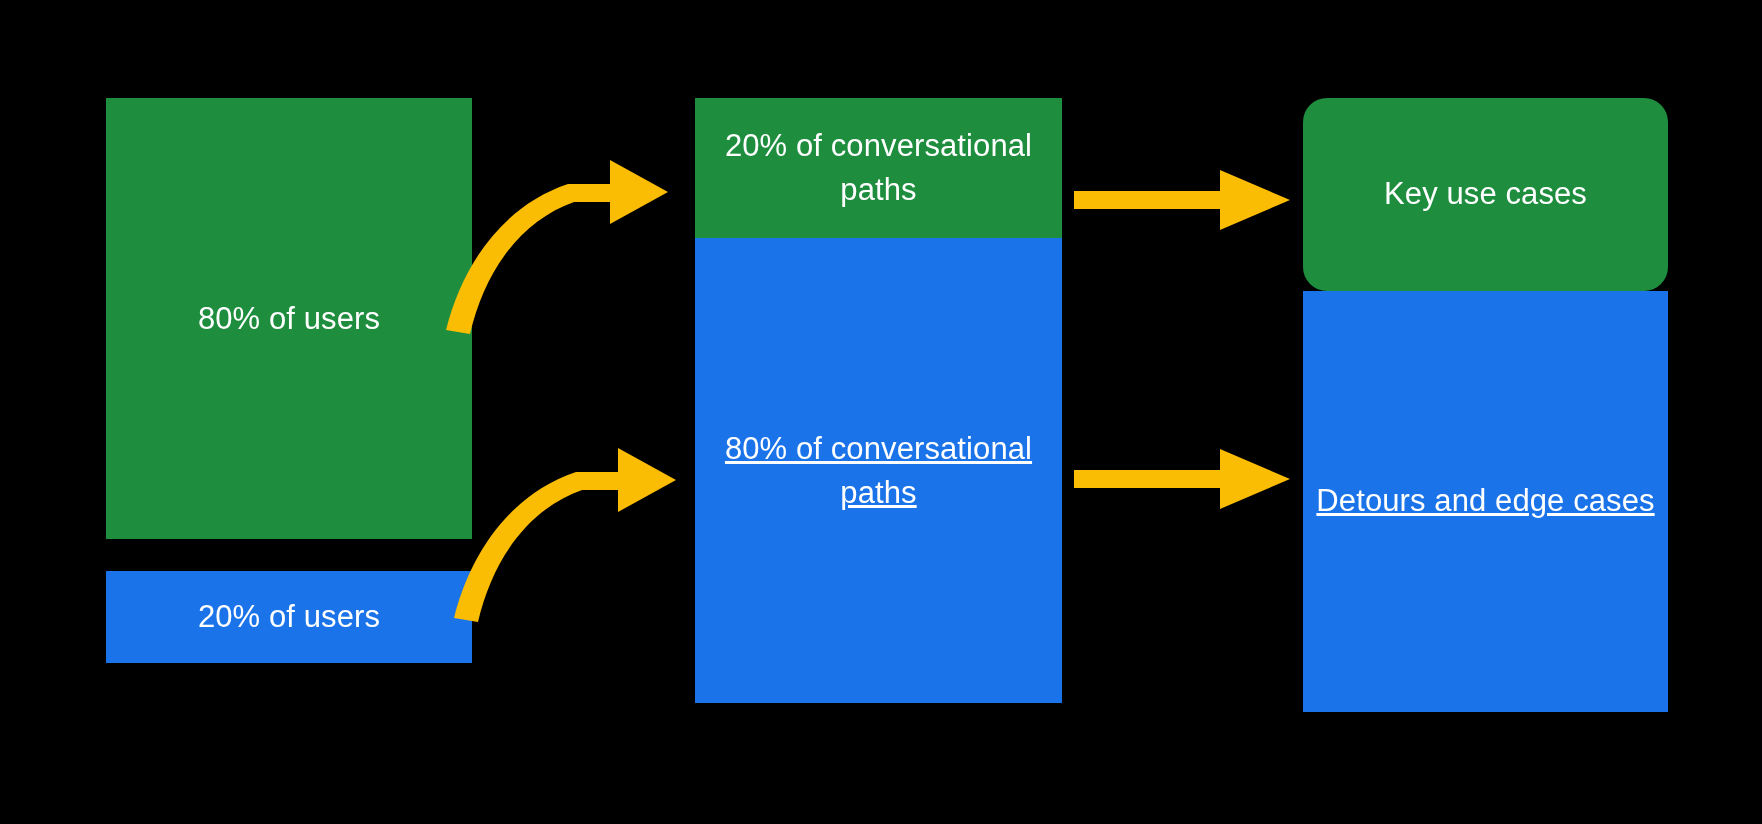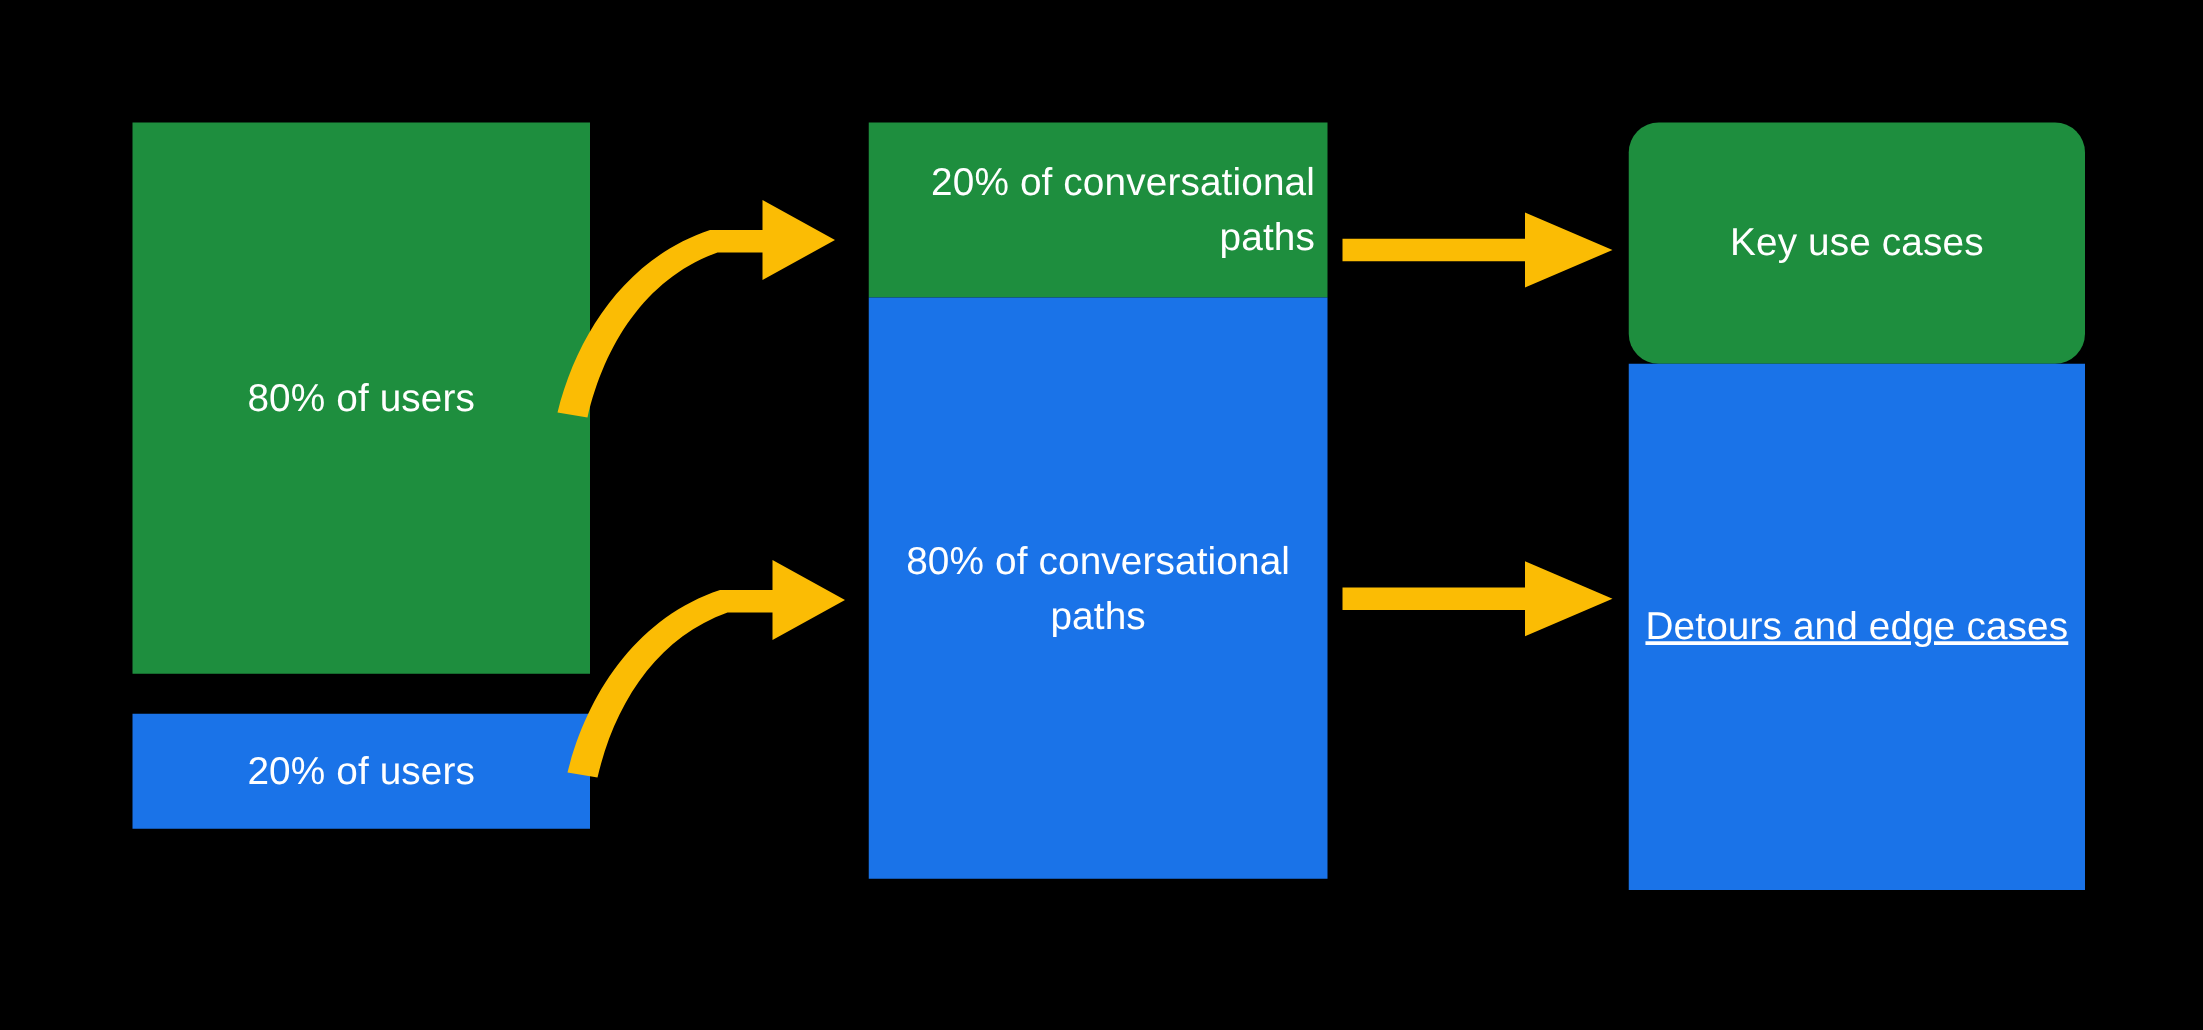--- a/index.html
+++ b/index.html
@@ -37,22 +37,22 @@
   }
   .block.green { background: #1E8E3E; }
   .block.blue  { background: #1A73E8; }
 
   
   #col-users      { left: 87px;   top: 98px;  width: 366px; height: 565px; padding-left: 19px; }
   #col-users .seg-a { height: 468px; }
   #col-users .seg-b { height: 97px; margin-top: 32px; }
 
   #col-paths      { left: 695px;  top: 98px;  width: 367px; height: 605px; }
-  #col-paths .seg-a { height: 160px; text-align: right; }
-  #col-paths .seg-b { height: 532px; }
+  #col-paths .seg-a { height: 160px; }
+  #col-paths .seg-b { height: 532px; text-decoration: underline; }
 
   #col-outcomes   { left: 1303px; top: 98px;  width: 365px; height: 614px; }
   #col-outcomes .seg-a { height: 193px; border-radius: 24px; }
   #col-outcomes .seg-b { height: 421px; text-decoration: underline; }
 
   .block-text { display: block; }
 
   
   .arrow-svg {
     position: absolute;

